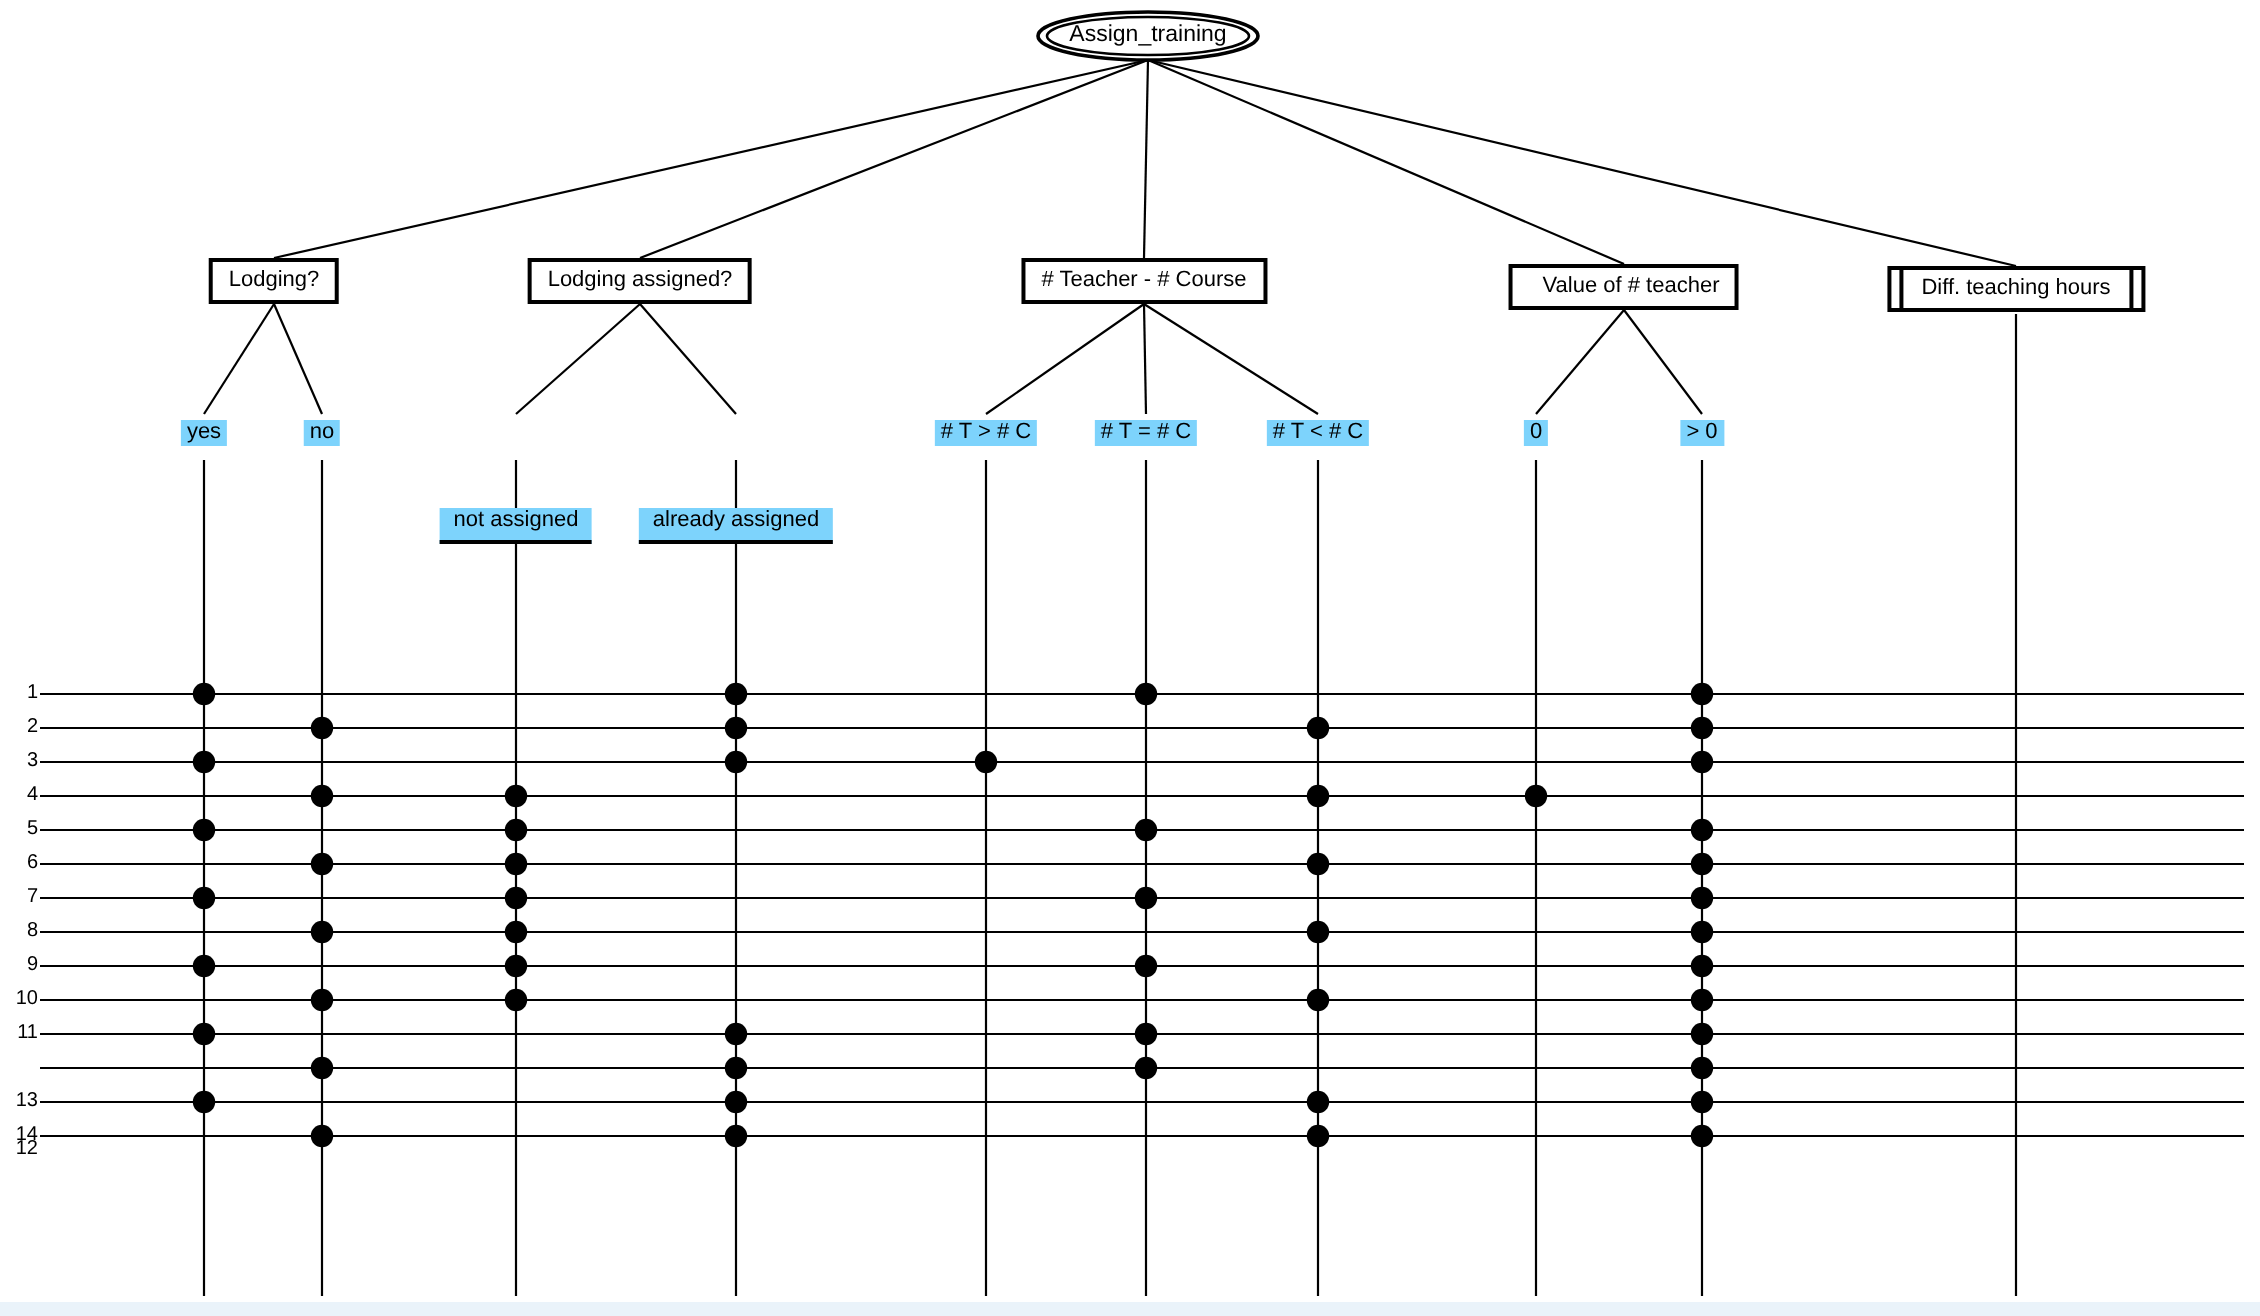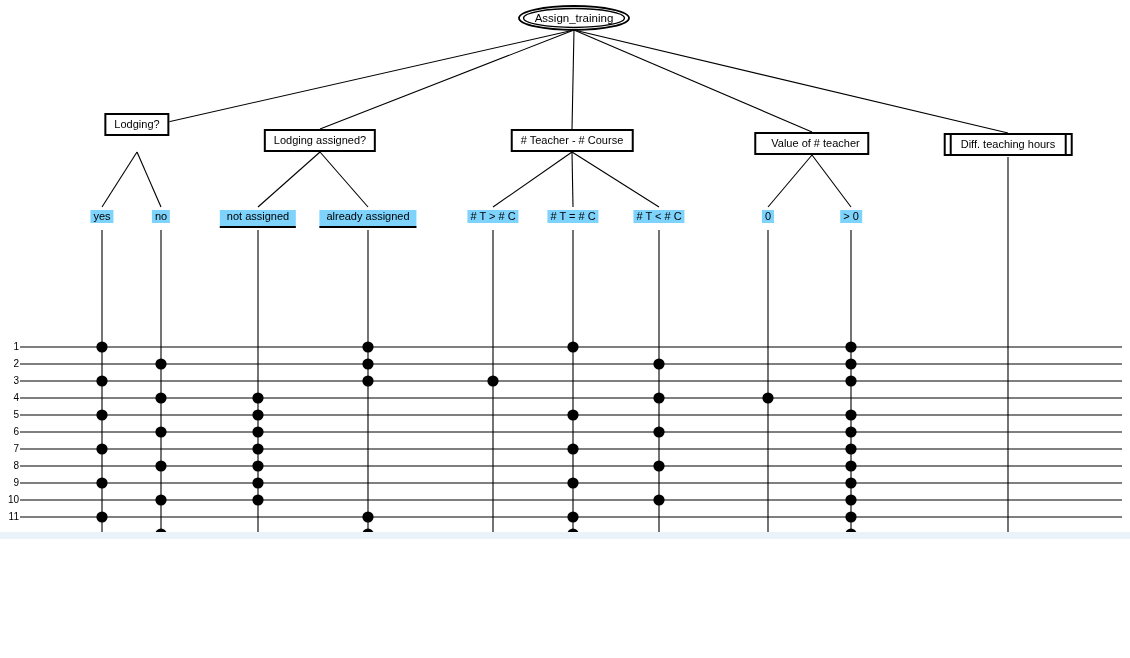--- a/index.html
+++ b/index.html
@@ -1,17 +1,17 @@
 <!DOCTYPE html>
 <html><head>
 <meta charset="utf-8">
 <style>
   html,body{margin:0;padding:0;background:#fff;}
   .stage{
-    position:relative;width:1130px;height:539px;background:#ffffff;
+    position:relative;width:1130px;height:658px;background:#ffffff;
     font-family:"Liberation Sans","DejaVu Sans",sans-serif;color:#000;
     overflow:hidden;
   }
   #canvas{position:absolute;left:0;top:0;width:1130px;height:658px;}
   .root-node{
     position:absolute;transform:translate(-50%,-50%);
     font-size:11.5px;line-height:13px;white-space:nowrap;
   }
   .attr-box{
     position:absolute;transform:translateX(-50%);
@@ -23,21 +23,21 @@
   .attr-box.double-bar::before,.attr-box.double-bar::after{
     content:"";position:absolute;top:0;bottom:0;width:2px;background:#000;
   }
   .attr-box.double-bar::before{left:4px;}
   .attr-box.double-bar::after{right:4px;}
   .value-label{
     position:absolute;transform:translateX(-50%);
     font-size:11px;line-height:13px;background:#7dd3fc;padding:0 3px;
     white-space:nowrap;text-align:center;
   }
-  .value-label.underline{border-bottom:2px solid #000;padding:0 7px 3px;}
+  .value-label.underline{border-bottom:2px solid #000;padding:0 7px 3px;margin-top:44px;}
   .row-num{
     position:absolute;left:2px;width:17px;text-align:right;
     font-size:10px;line-height:10px;transform:translateY(-50%);
   }
   .bottom-strip{position:absolute;left:0;right:0;bottom:0;height:7px;}
 </style>
 </head>
 <body>
 
 <div class="stage">
@@ -138,21 +138,21 @@
       <circle cx="851" cy="568" r="5.6" fill="#000000"></circle>
       <line x1="574" y1="30" x2="1008" y2="133" stroke="#000000" stroke-width="1.1"></line>
       <line x1="1008" y1="157" x2="1008" y2="648" stroke="#000000" stroke-width="1.1"></line>
     </svg>
 
   <div class="root-node" id="root-node" style="left: 574px; top: 18px;">
     <span>Assign_training</span>
   </div>
 
   <div id="boxes">
-      <div class="attr-box" style="left: 137px; top: 113px;"><span>Lodging?</span></div>
+      <div class="attr-box" style="left: 137px; top: 129px;"><span>Lodging?</span></div>
       <div class="attr-box" style="left: 320px; top: 129px;"><span>Lodging assigned?</span></div>
       <div class="attr-box" style="left: 572px; top: 129px;"><span># Teacher - # Course</span></div>
       <div class="attr-box" style="left: 812px; top: 132px; padding-left: 15px;"><span>Value of # teacher</span></div>
       <div class="attr-box double-bar" style="left: 1008px; top: 133px;"><span>Diff. teaching hours</span></div>
     </div>
   <div id="labels">
       <div class="value-label" style="left: 102px; top: 210px;">yes</div>
       <div class="value-label" style="left: 161px; top: 210px;">no</div>
       <div class="value-label underline" style="left: 258px; top: 210px;">not assigned</div>
       <div class="value-label underline" style="left: 368px; top: 210px;">already assigned</div>

